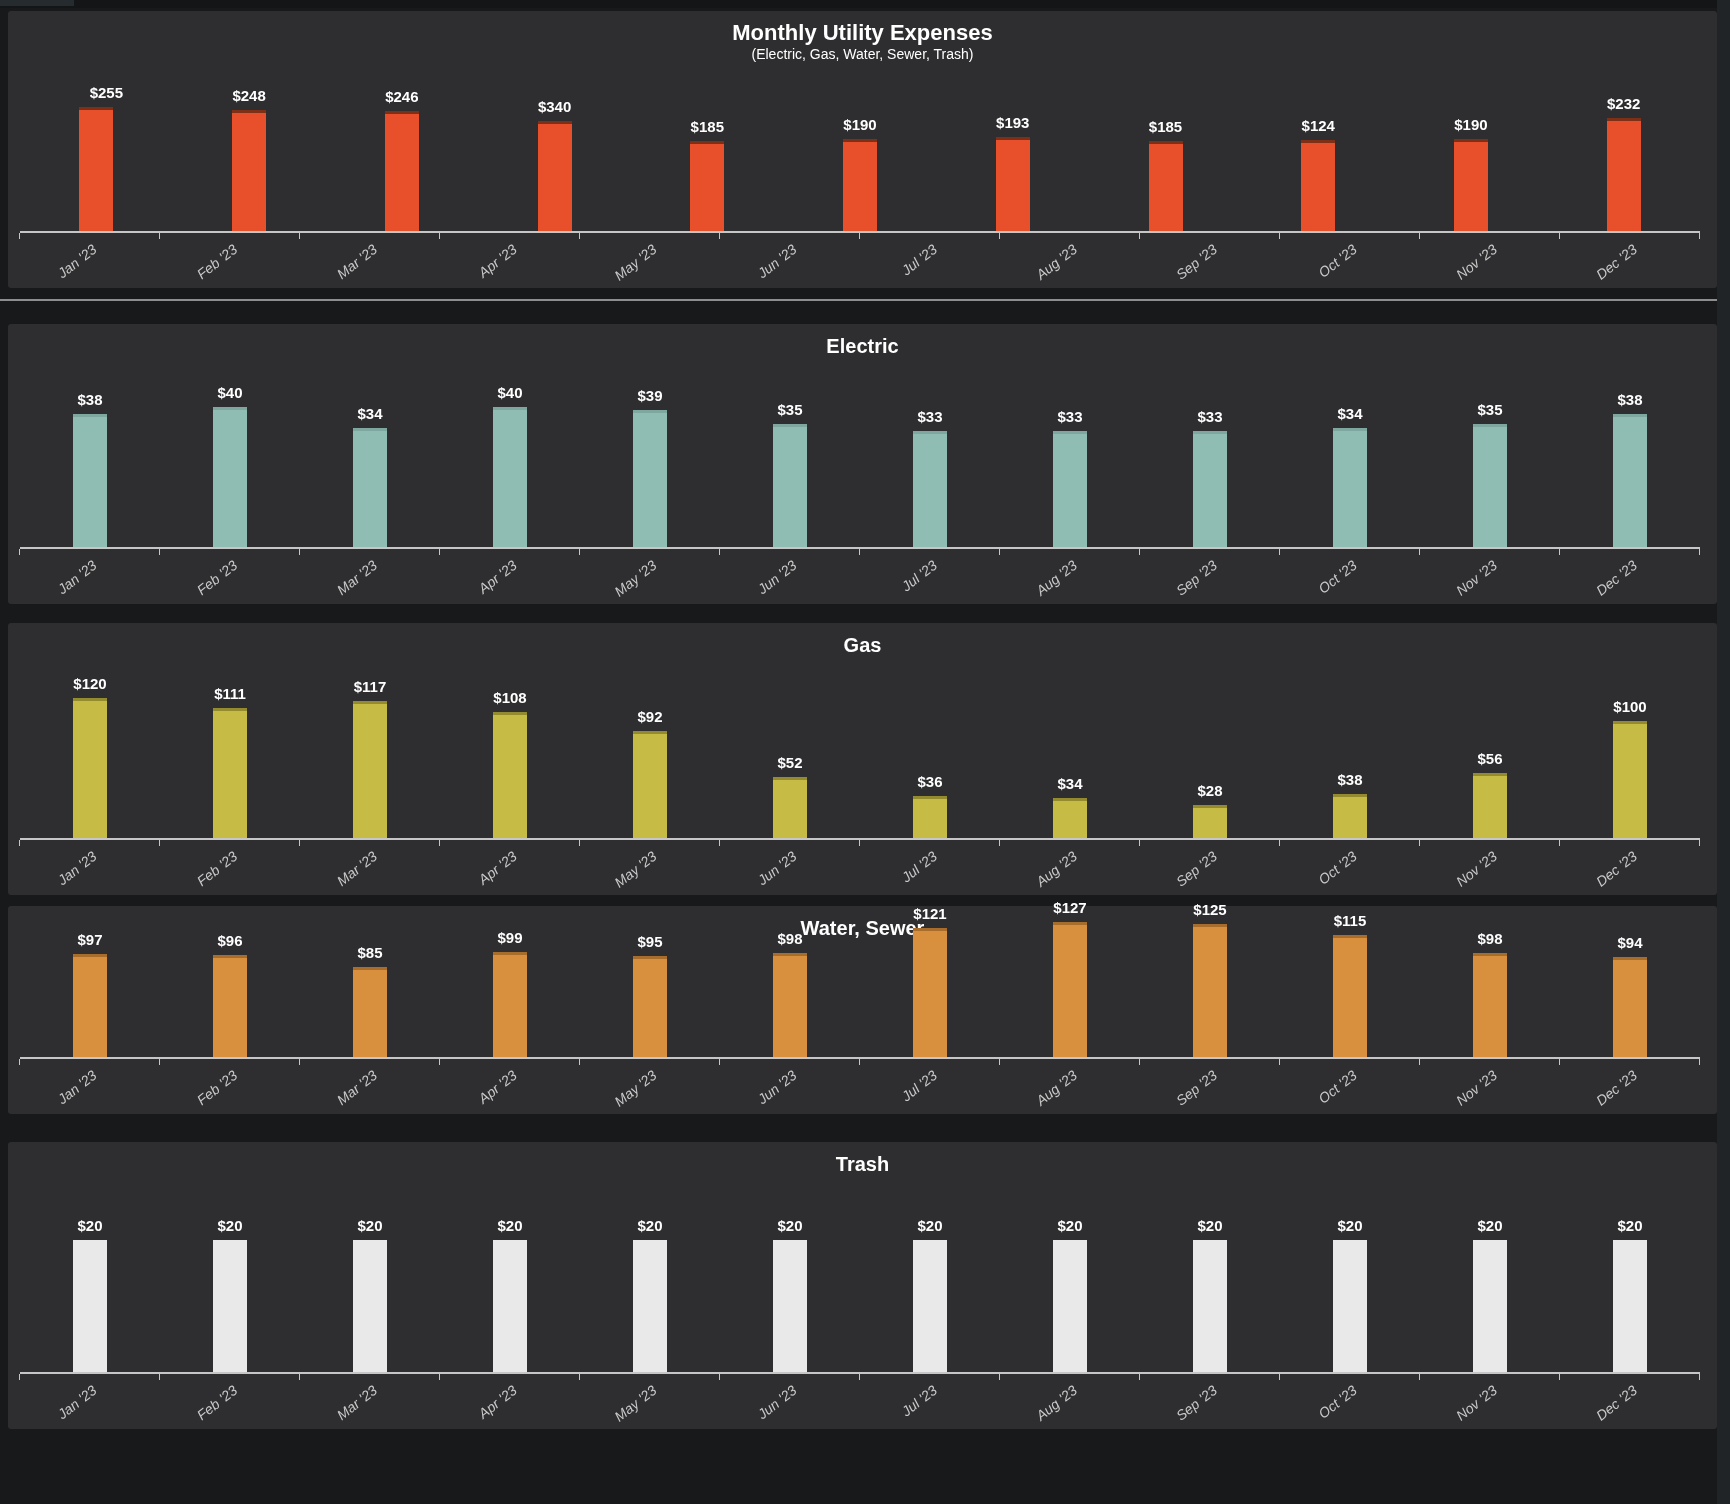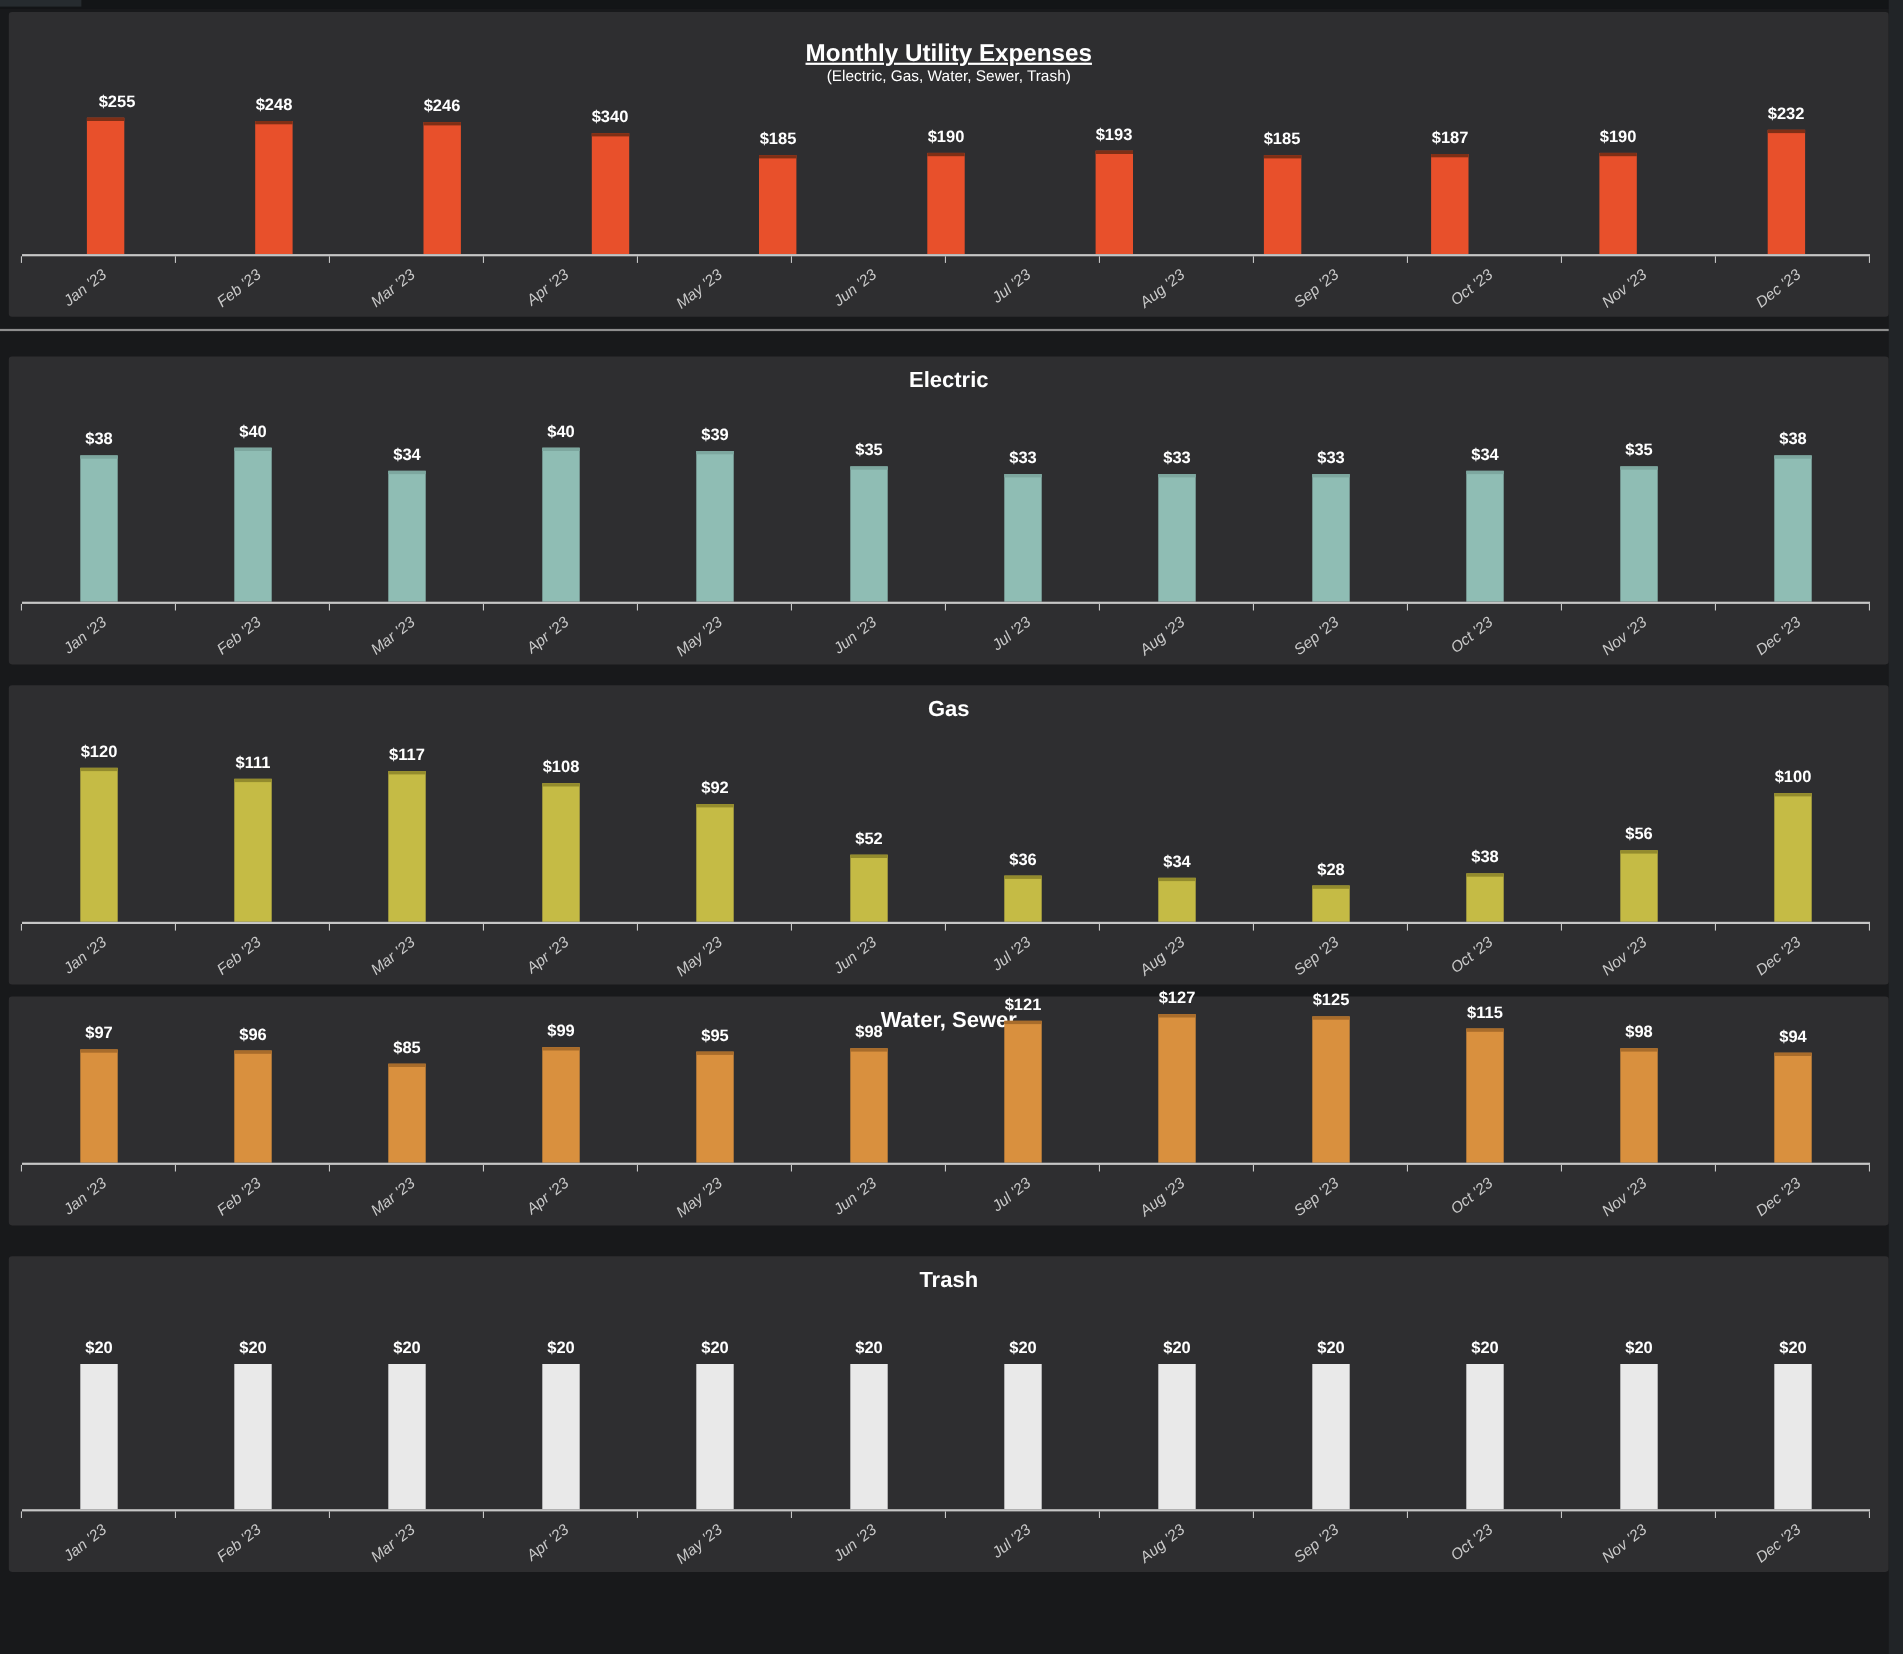--- a/index.html
+++ b/index.html
@@ -35,21 +35,21 @@
   .gap1 { position:relative; width:1730px; height:36px; margin-left:-8px; }
   .splitter { position:absolute; top:11px; left:0; width:100%; height:2px; background:#8e8e8e; }
   .gap2 { height:19px; }
   .gap3 { height:11px; }
   .gap4 { height:28px; }
 
   .chart-title {
     text-align:center; color:#ffffff; font-weight:600;
     font-size:20px; padding-top:10px; line-height:1.2;
   }
-  .p1 .chart-title { font-size:22px; padding-top:24px;text-decoration:underline; }
+  .p1 .chart-title { font-size:22px; padding-top:9px; }
   .chart-subtitle {
     text-align:center; color:#ffffff; font-weight:400;
     font-size:14px; line-height:1.25;
   }
   .chart-subtitle:empty { display:none; }
 
   .plot-wrap { flex:1; display:flex; flex-direction:column; padding:0 17px 0 12px; }
   .plot { flex:1; display:flex; align-items:flex-end; }
   .col { flex:1; position:relative; height:100%; }
   .bar {
@@ -112,21 +112,21 @@
         </div>
         <div class="col">
           <div class="val" style="bottom: 100px;">$193</div>
           <div class="bar" style="height: 94px; background: rgb(232, 80, 43); border-top: 3px solid rgb(126, 47, 22);"></div>
         </div>
         <div class="col">
           <div class="val" style="bottom: 96px;">$185</div>
           <div class="bar" style="height: 90px; background: rgb(232, 80, 43); border-top: 3px solid rgb(126, 47, 22);"></div>
         </div>
         <div class="col">
-          <div class="val" style="bottom: 97px;">$187</div>
+          <div class="val" style="bottom: 97px;">$124</div>
           <div class="bar" style="height: 91px; background: rgb(232, 80, 43); border-top: 3px solid rgb(126, 47, 22);"></div>
         </div>
         <div class="col">
           <div class="val" style="bottom: 98px;">$190</div>
           <div class="bar" style="height: 92px; background: rgb(232, 80, 43); border-top: 3px solid rgb(126, 47, 22);"></div>
         </div>
         <div class="col">
           <div class="val" style="bottom: 119px;">$232</div>
           <div class="bar" style="height: 113px; background: rgb(232, 80, 43); border-top: 3px solid rgb(126, 47, 22);"></div>
         </div>

